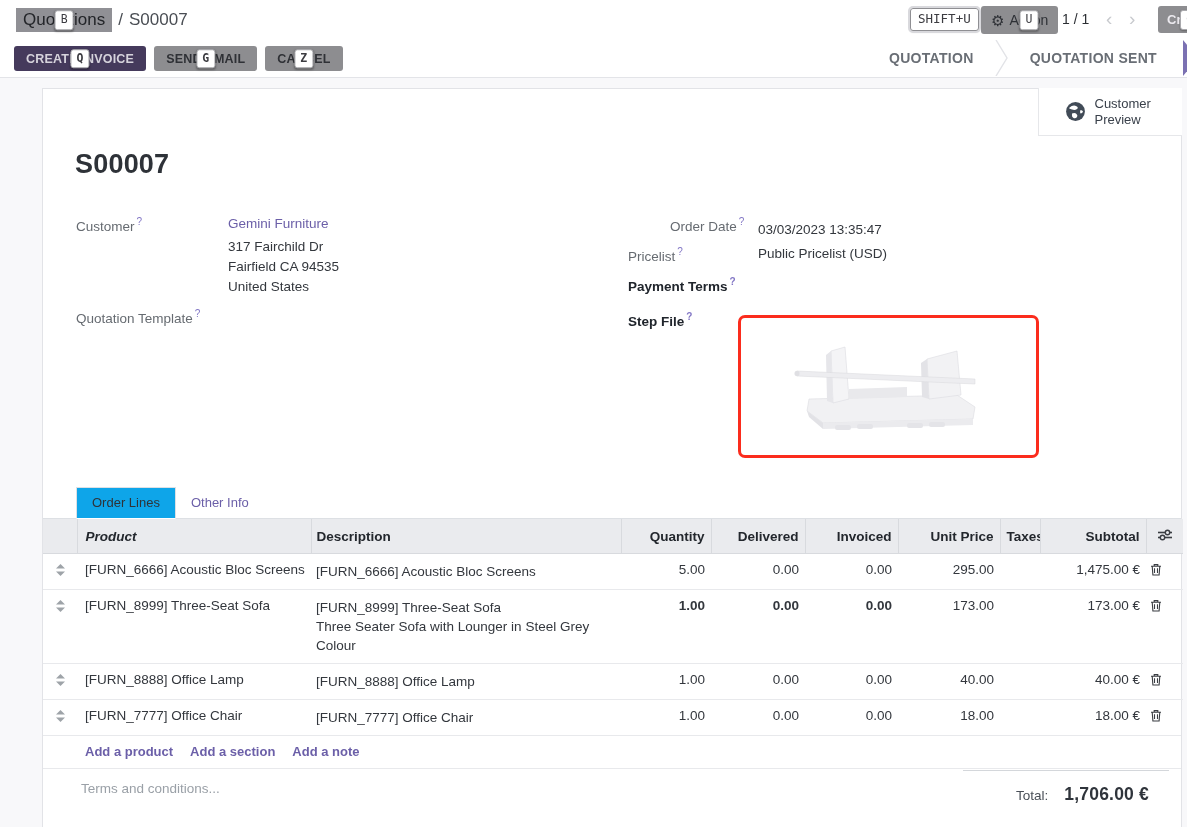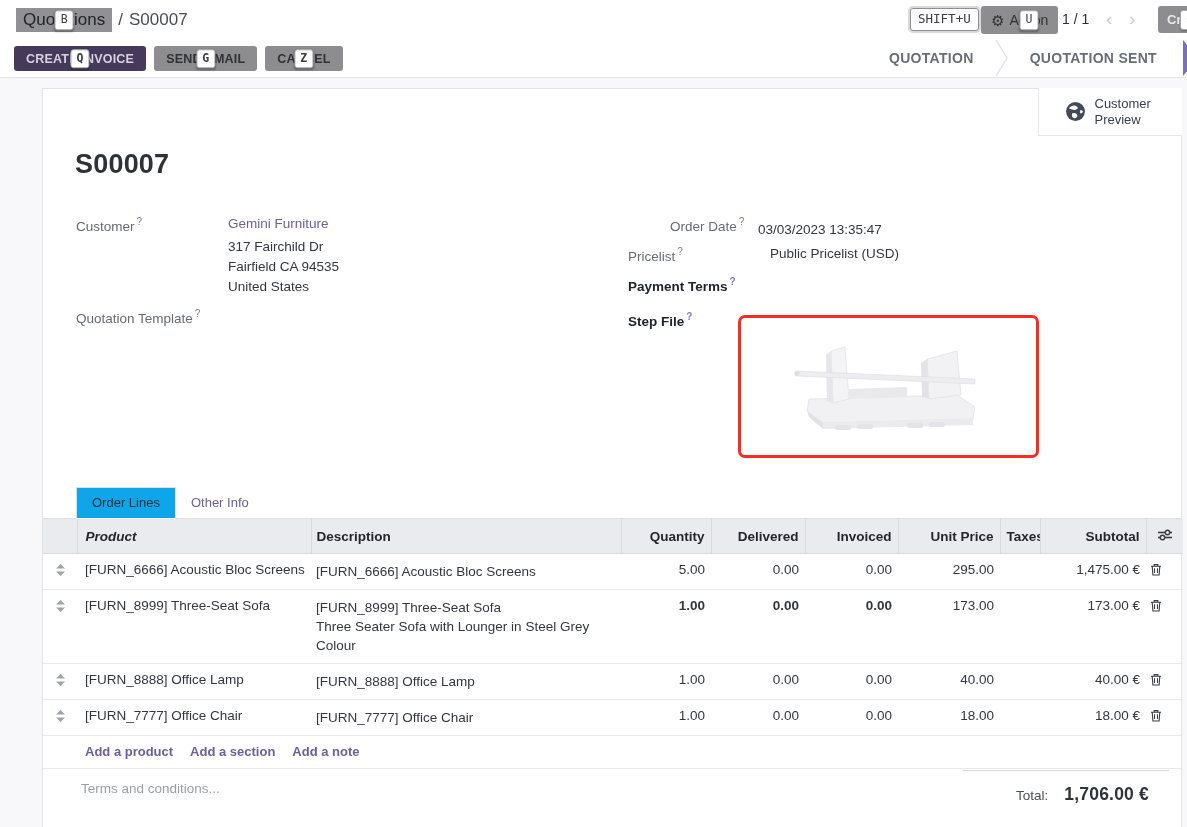--- a/index.html
+++ b/index.html
@@ -189,21 +189,21 @@
     <div class="fvalue" style="left:220px;top:219px;width:300px;"></div>
 
     <div class="flabel" style="left:590px;top:127px;margin-left:37px;">
       <span>Order Date</span><sup>?</sup>
     </div>
     <div class="fvalue" style="left:715px;top:133px;">03/03/2023 13:35:47</div>
 
     <div class="flabel" style="left:585px;top:157px;">
       <span>Pricelist</span><sup>?</sup>
     </div>
-    <div class="fvalue" style="left:715px;top:157px;margin-left:12px;">Public Pricelist (USD)</div>
+    <div class="fvalue" style="left:715px;top:157px;">Public Pricelist (USD)</div>
 
     <div class="flabel bold" style="left:585px;top:187px;">
       <span>Payment Terms</span><sup>?</sup>
     </div>
     <div class="fvalue" style="left:715px;top:187px;width:250px;"></div>
 
     <div class="flabel bold" style="left:585px;top:222px;">
       <span>Step File</span><sup>?</sup>
     </div>
 

